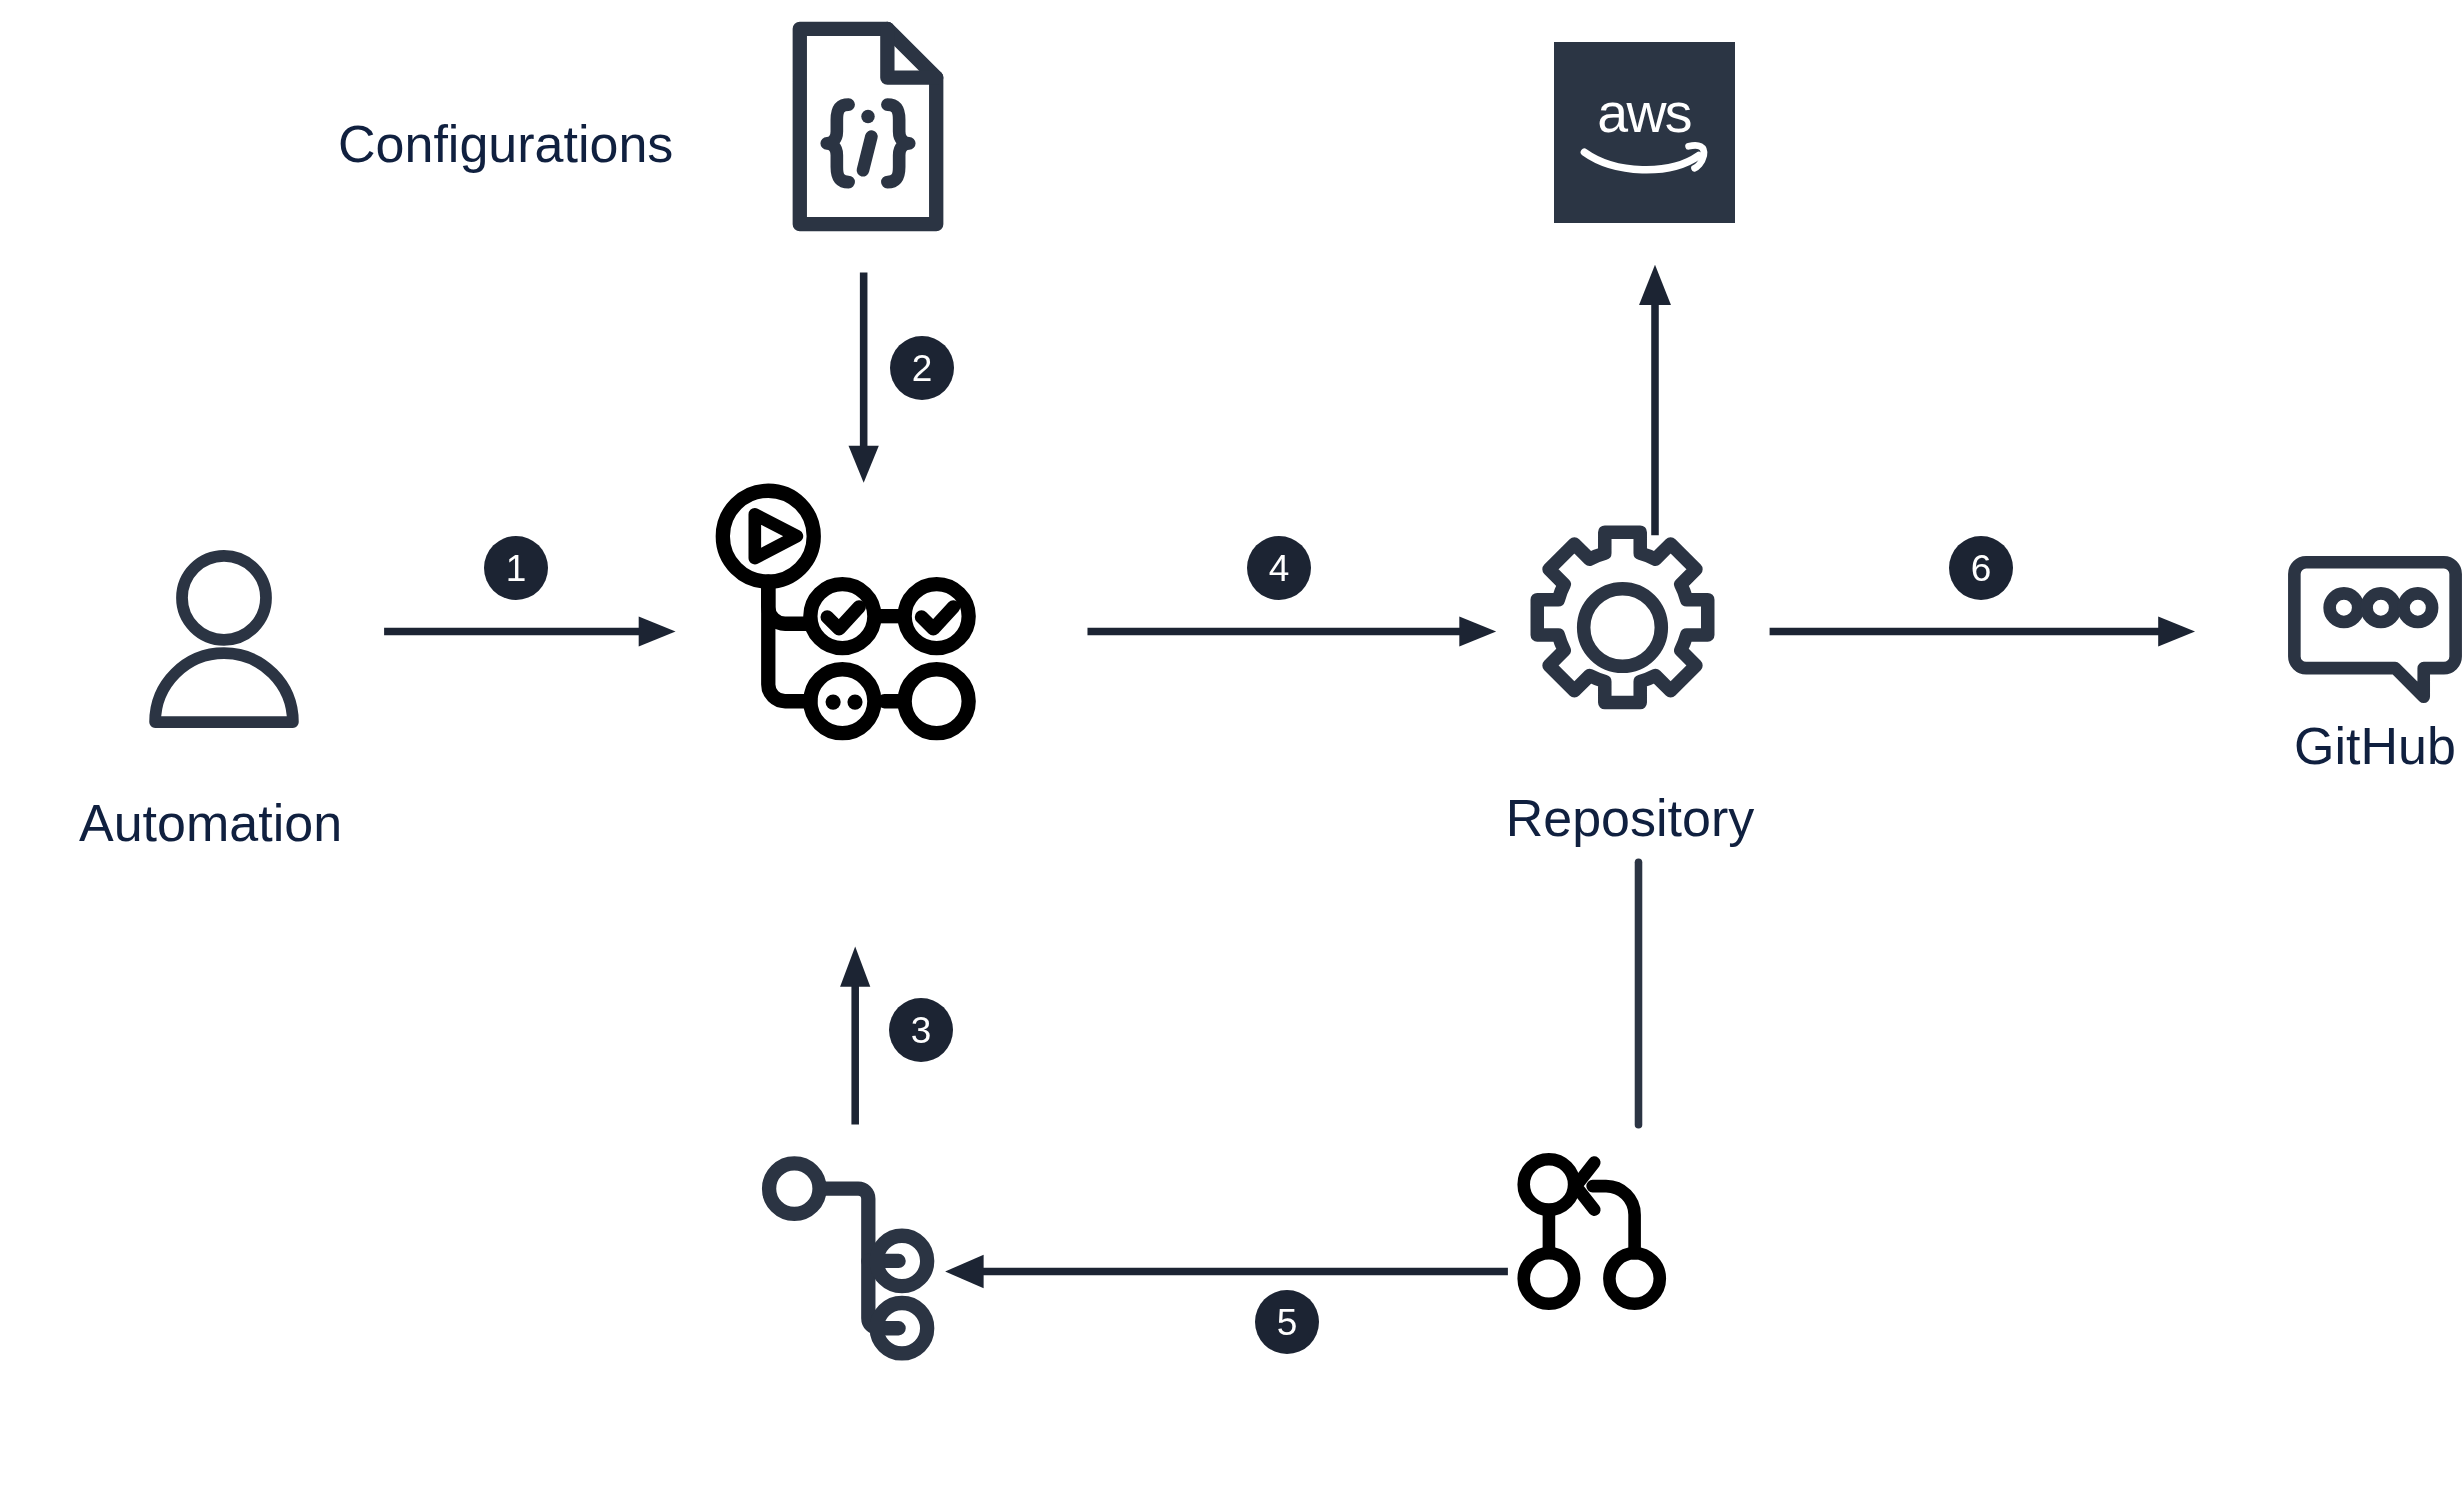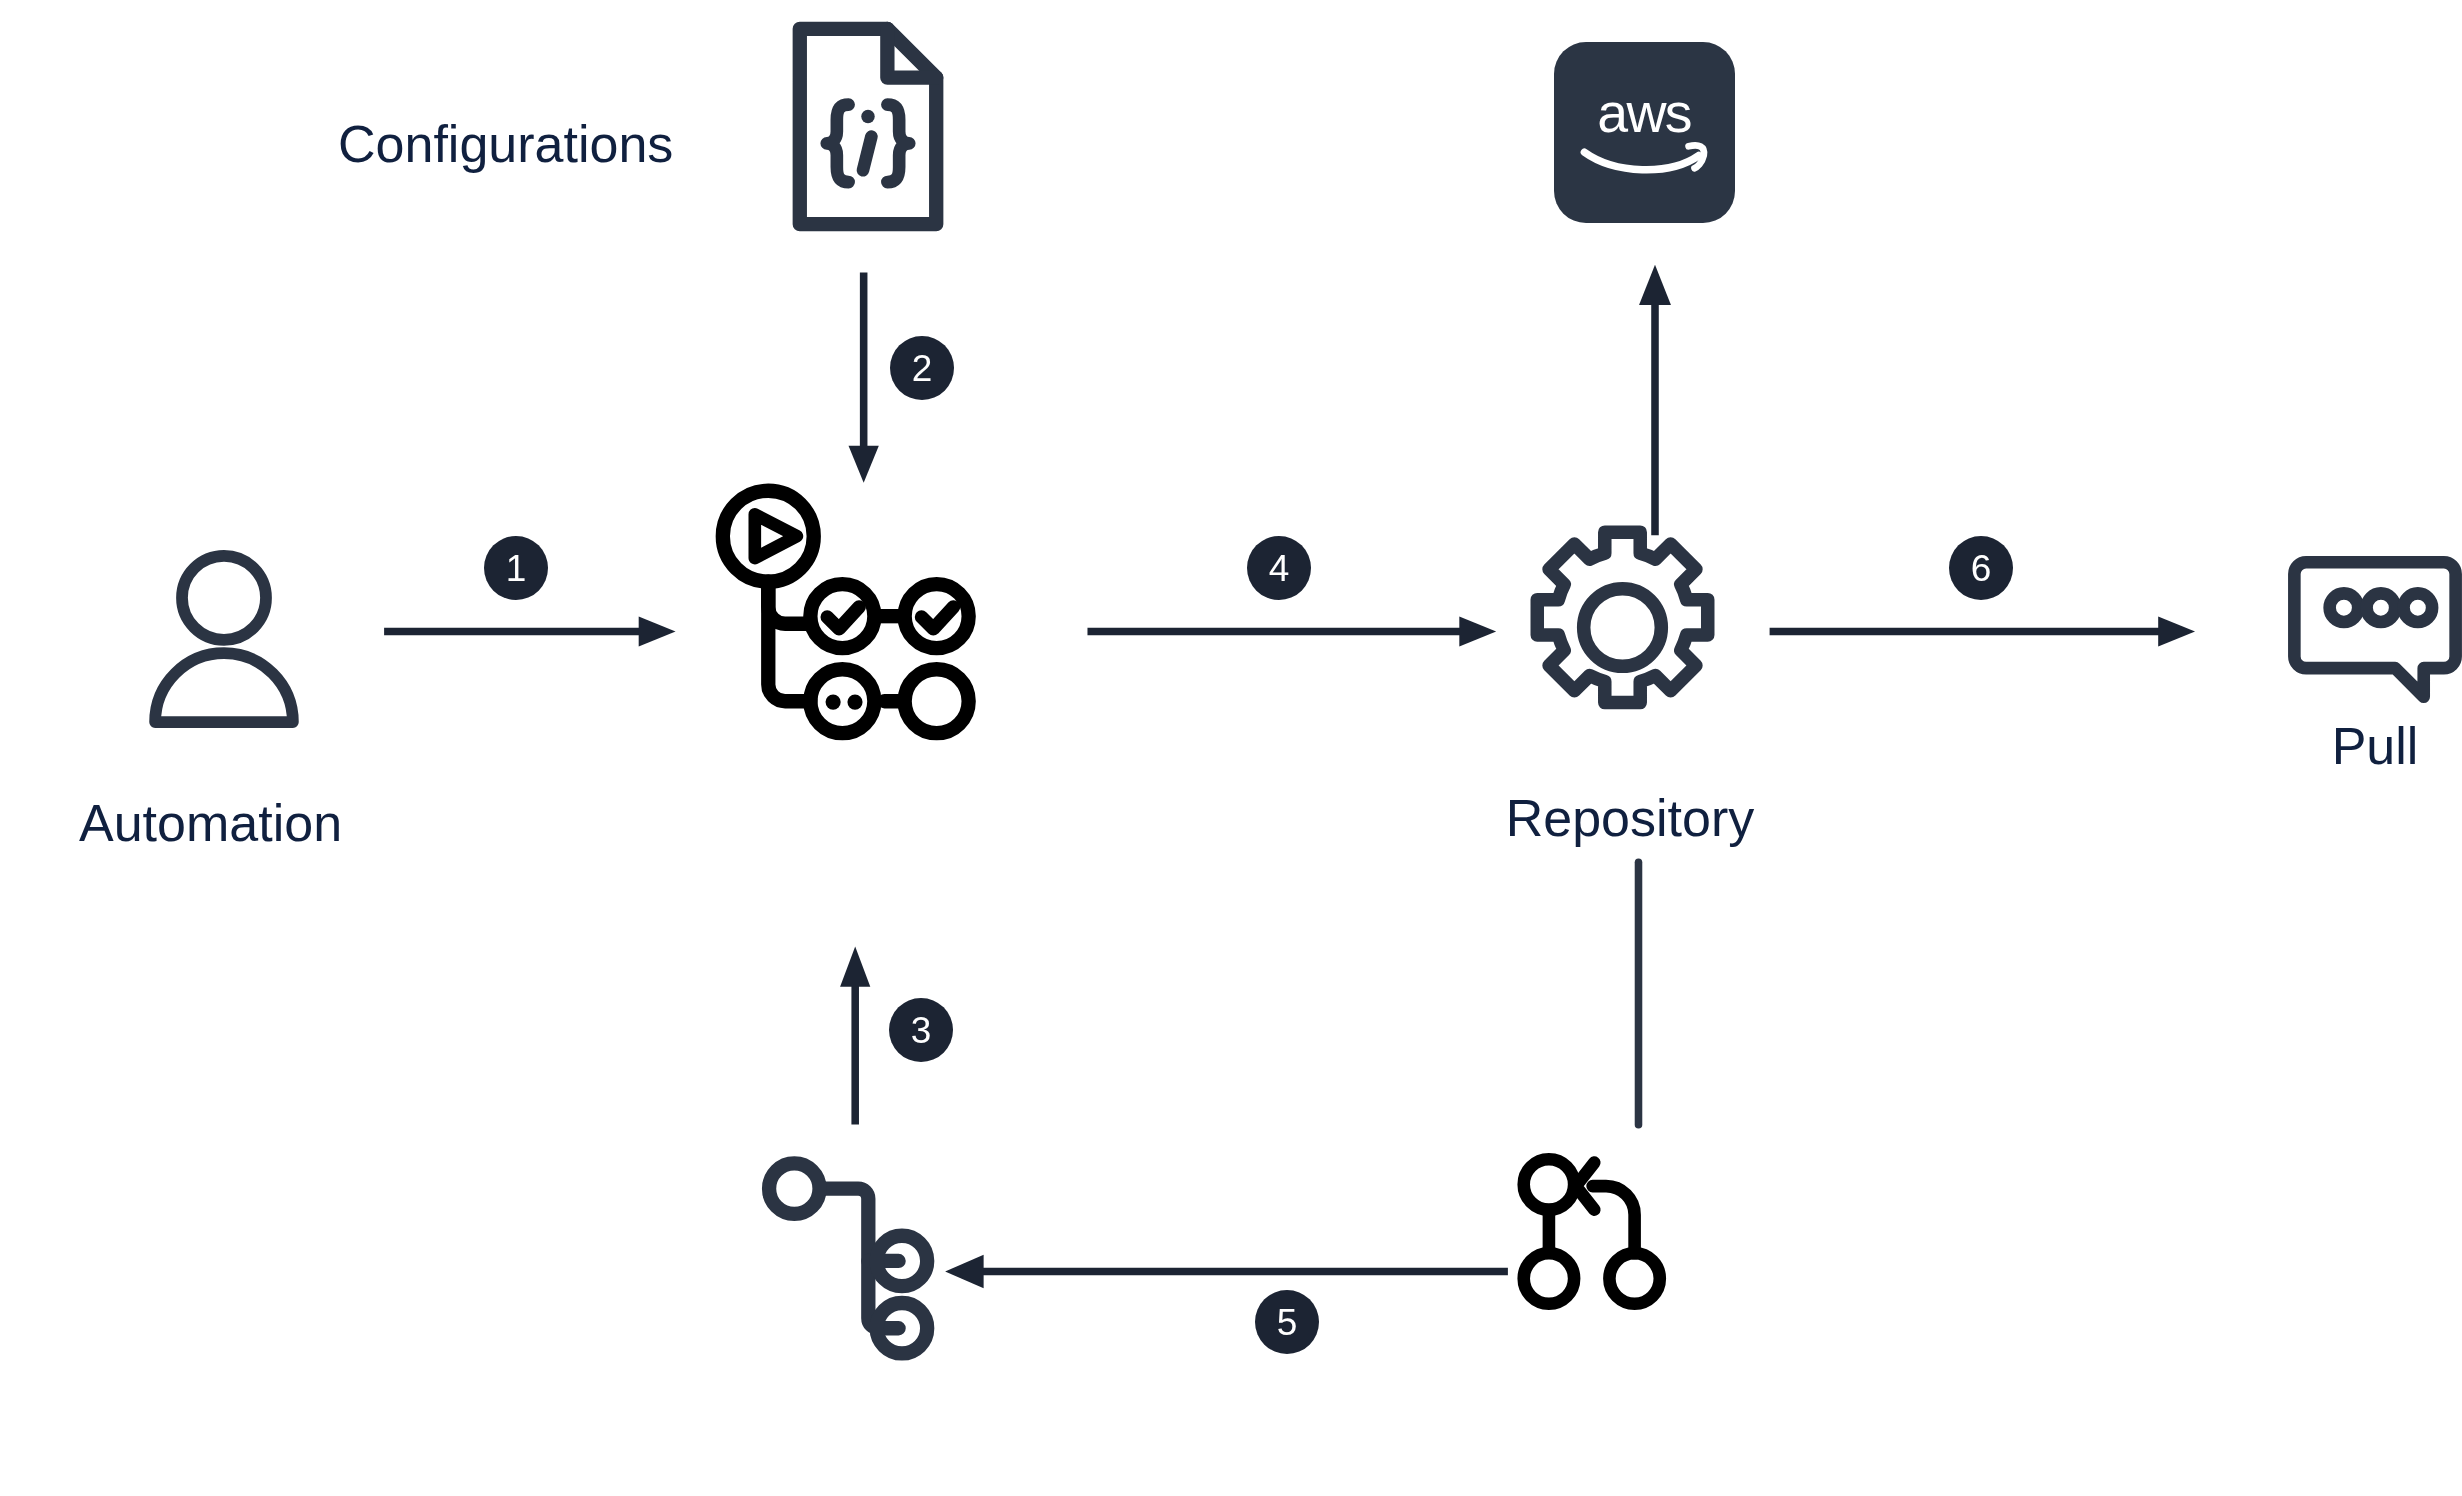--- a/index.html
+++ b/index.html
@@ -47,21 +47,20 @@
     align-items: center;
     justify-content: center;
     line-height: 1;
   }
   .aws-box {
     position: absolute;
     background: #2b3544;
     display: flex;
     align-items: center;
     justify-content: center;
-    border-radius: 32px;
   }
   svg { display: block; overflow: visible; }
   .svgline { position: absolute; }
 </style>
 </head>
 <body>
 
 <div id="canvas">
 
   <div class="label" style="left:291px; top:118px;">Configurations</div>
@@ -171,21 +170,21 @@
   <div class="badge" style="left:1902px; top:536px;">6</div>
 
   <div class="node" style="left:2244px; top:547px;">
     <svg width="168" height="160" viewBox="0 0 200 190">
       <path d="M18 18 h164 a14 14 0 0 1 14 14 v98 a14 14 0 0 1 -14 14 h-24 v34 l-34 -34 h-106 a14 14 0 0 1 -14 -14 v-98 a14 14 0 0 1 14 -14 z" fill="none" stroke="#2b3443" stroke-width="15" stroke-linejoin="round" stroke-linecap="round"></path>
       <circle cx="63" cy="72" r="17" fill="none" stroke="#2b3443" stroke-width="15"></circle>
       <circle cx="107" cy="72" r="17" fill="none" stroke="#2b3443" stroke-width="15"></circle>
       <circle cx="151" cy="72" r="17" fill="none" stroke="#2b3443" stroke-width="15"></circle>
     </svg>
   </div>
-  <div class="label center" style="left:2328px; top:720px;">Pull</div>
+  <div class="label center" style="left:2328px; top:720px;">GitHub</div>
 
   <div class="svgline" style="left:783px; top:943px;">
     <svg width="84" height="185" viewBox="0 0 100 220">
       <line x1="30" y1="44" x2="30" y2="216" stroke="#1c2433" stroke-width="9"></line>
       <polygon points="30,4 12,52 48,52" fill="#1c2433"></polygon>
     </svg>
   </div>
   <div class="badge" style="left:842px; top:998px;">3</div>
 
   <div class="node" style="left:712px; top:1158px;">

